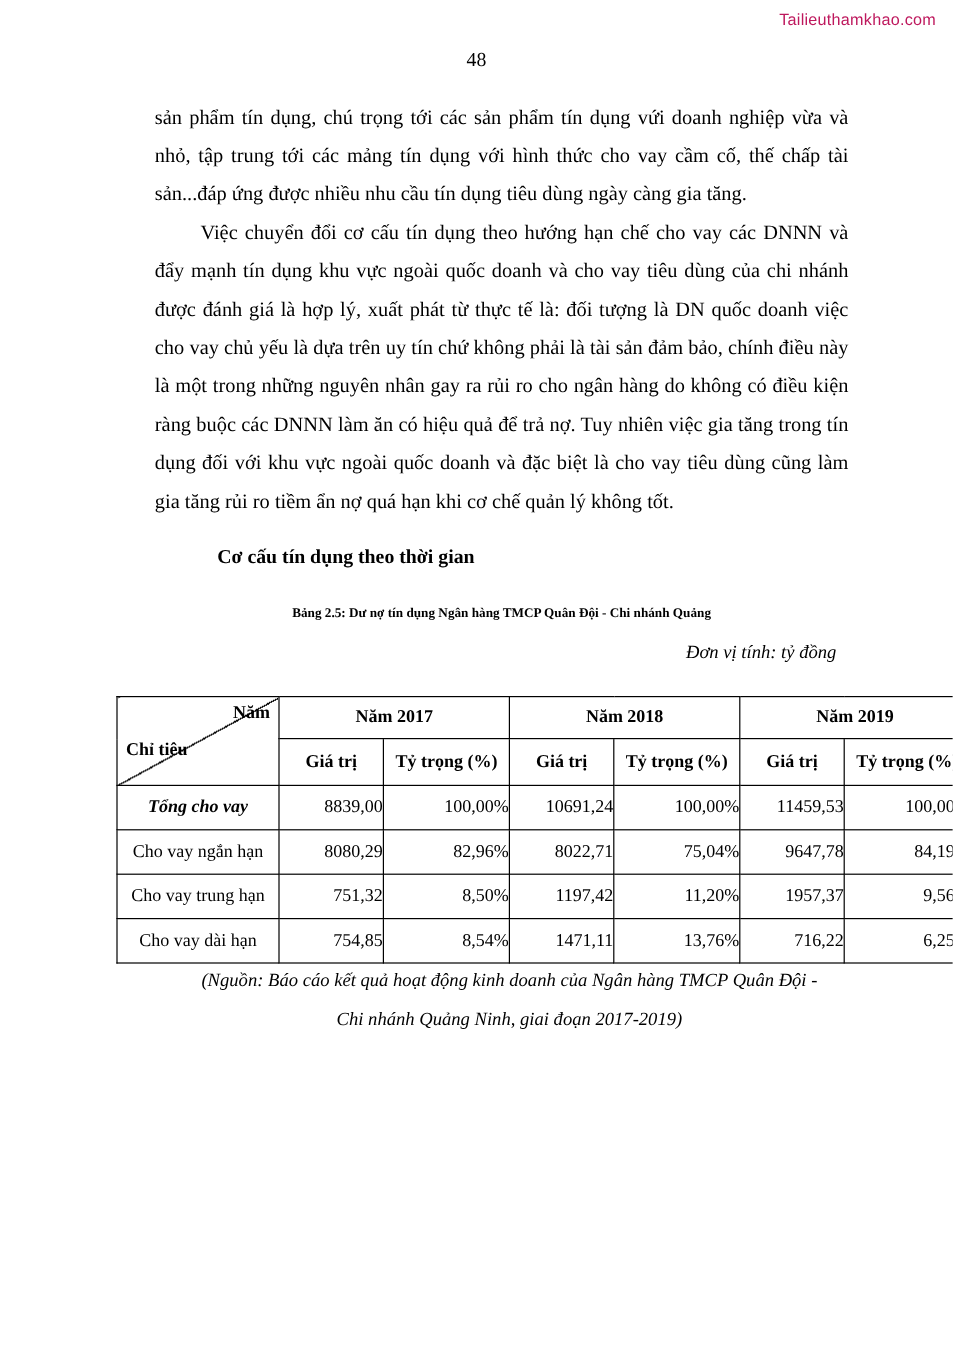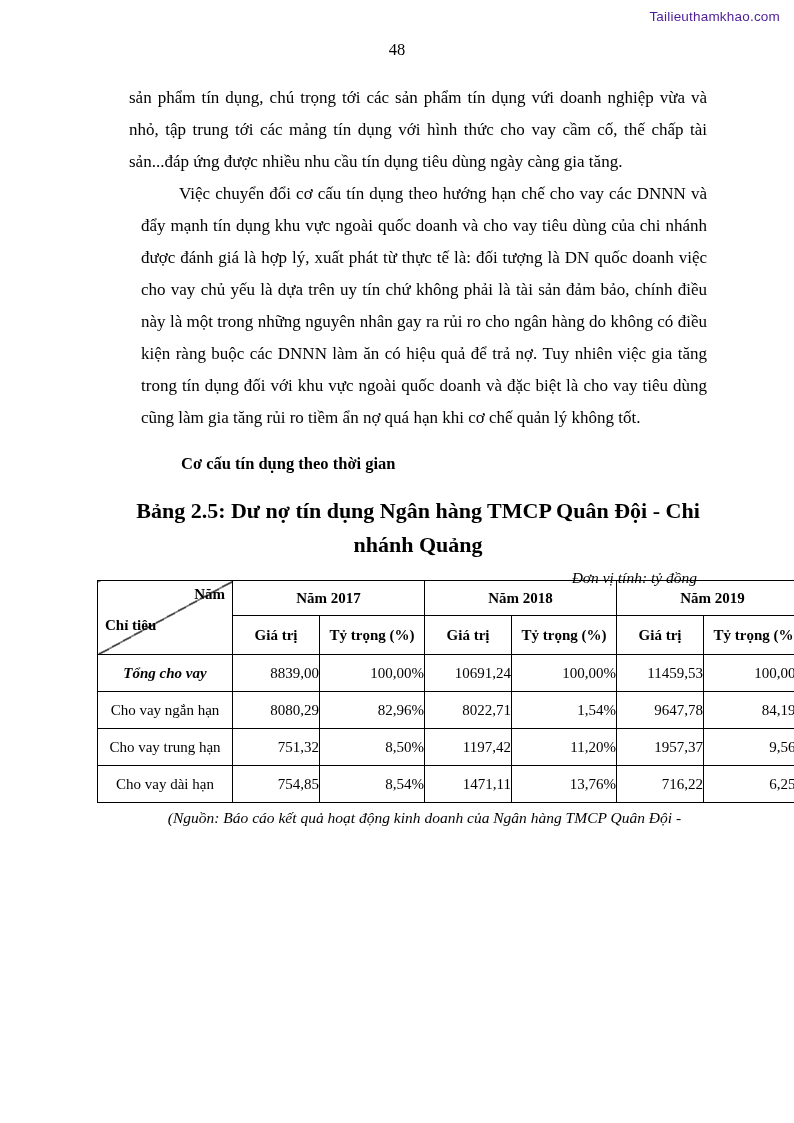--- a/index.html
+++ b/index.html
@@ -23,21 +23,21 @@
   }
 
   
   .watermark {
     position: absolute;
     top: 9px;
     right: 14px;
     font-family: "Liberation Sans", "DejaVu Sans", sans-serif;
     font-size: 13.5px;
     letter-spacing: 0.2px;
-    color: #4c1d95;
+    color: #be185d;
     white-space: nowrap;
     user-select: none;
   }
 
   
   .page-number {
     position: absolute;
     top: 40px;
     left: 0;
     width: 794px;
@@ -57,37 +57,36 @@
     margin: 0;
     font-size: 17px;
     line-height: 32px;
     text-align: justify;
     text-justify: inter-word;
     -webkit-hyphens: none;
     hyphens: none;
   }
   p.body-par.indent {
     text-indent: 38px;
-    margin-left: 12px;
   }
   p.body-par + p.body-par {
     margin-top: 0px;
   }
 
   
   .sub-heading {
     margin: 14px;
     font-size: 16.5px;
     font-weight: bold;
     line-height: 32px;
     text-indent: 38px;
   }
   .table-title {
     margin: 0;
-    font-size: 22px;
+    font-size: 11px;
     font-weight: bold;
     line-height: 34px;
     text-align: center;
   }
   .unit-note {
     margin: 0;
     font-size: 15.5px;
     font-style: italic;
     line-height: 32px;
     text-align: right;
@@ -232,21 +231,21 @@
           <td class="num">10691,24</td>
           <td class="num">100,00%</td>
           <td class="num">11459,53</td>
           <td class="num">100,00%</td>
         </tr>
         <tr>
           <td class="row-label">Cho vay ngắn hạn</td>
           <td class="num">8080,29</td>
           <td class="num">82,96%</td>
           <td class="num">8022,71</td>
-          <td class="num">1,54%</td>
+          <td class="num">75,04%</td>
           <td class="num">9647,78</td>
           <td class="num">84,19%</td>
         </tr>
         <tr>
           <td class="row-label">Cho vay trung hạn</td>
           <td class="num">751,32</td>
           <td class="num">8,50%</td>
           <td class="num">1197,42</td>
           <td class="num">11,20%</td>
           <td class="num">1957,37</td>
@@ -260,15 +259,16 @@
           <td class="num">13,76%</td>
           <td class="num">716,22</td>
           <td class="num">6,25%</td>
         </tr>
       </tbody>
     </table>
   </div>
 
   <div class="source-note">
     <p>(Nguồn: Báo cáo kết quả hoạt động kinh doanh  của Ngân hàng TMCP Quân Đội -</p>
+    <p>Chi nhánh Quảng Ninh, giai đoạn 2017-2019)</p>
   </div>
 
 </div>
 
 </body></html>

